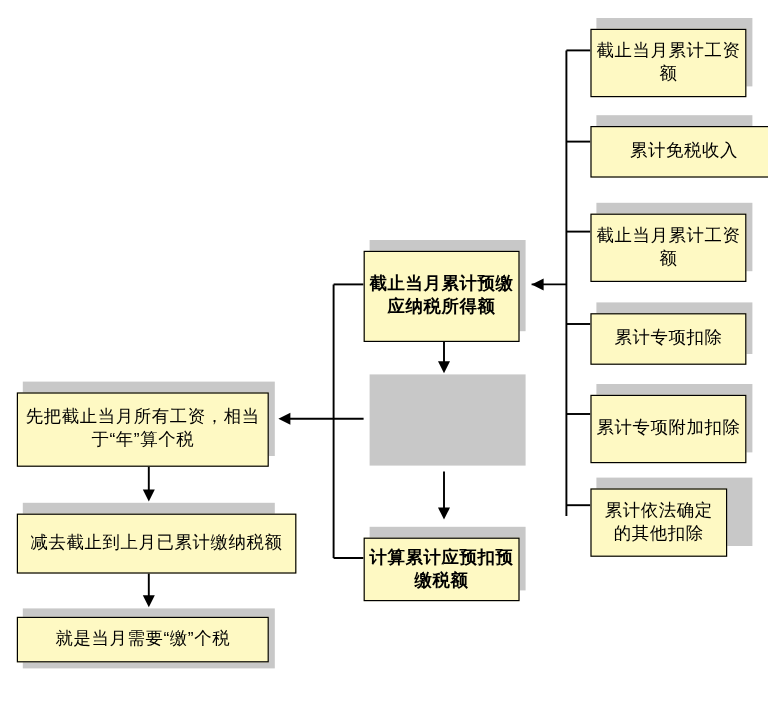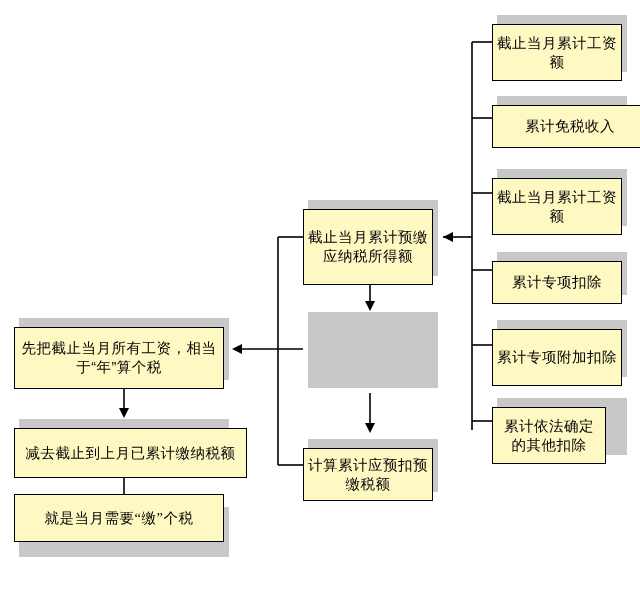--- a/index.html
+++ b/index.html
@@ -35,20 +35,21 @@
   }
   .node span {
     display: block;
     padding: 0 4px;
   }
   .right-node {
     font-size: 14.5px;
   }
   .mid-node {
     font-size: 14.5px;
+    font-weight: bold;
   }
   .left-node {
     font-size: 14.5px;
   }
   svg.wires {
     position: absolute;
     left: 0;
     top: 0;
     width: 640px;
     height: 591px;
@@ -139,17 +140,17 @@
   <div class="node left-node" style="left:14px; top:313px; width:210px; height:62px;">
     <span>先把截止当月所有工资，相当于“年”算个税</span>
   </div>
 
   <div class="node mid-node" style="left:303px; top:434px; width:130px; height:53px;">
     <span>计算累计应预扣预缴税额</span>
   </div>
   <div class="node left-node" style="left:14px; top:414px; width:233px; height:50px;">
     <span>减去截止到上月已累计缴纳税额</span>
   </div>
-  <div class="node left-node" style="left:14px; top:480px; width:210px; height:48px;font-family:Liberation Serif, serif;">
+  <div class="node left-node" style="left:14px; top:500px; width:210px; height:38px;">
     <span>就是当月需要“缴”个税</span>
   </div>
 
 </div>
 
 </body></html>

